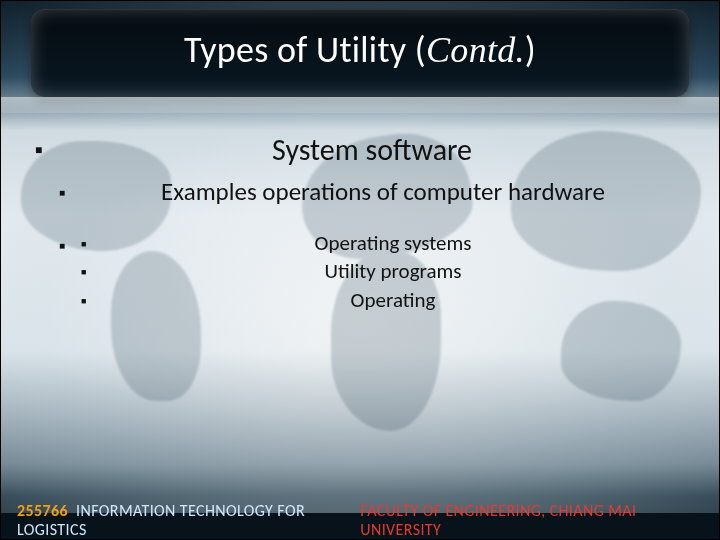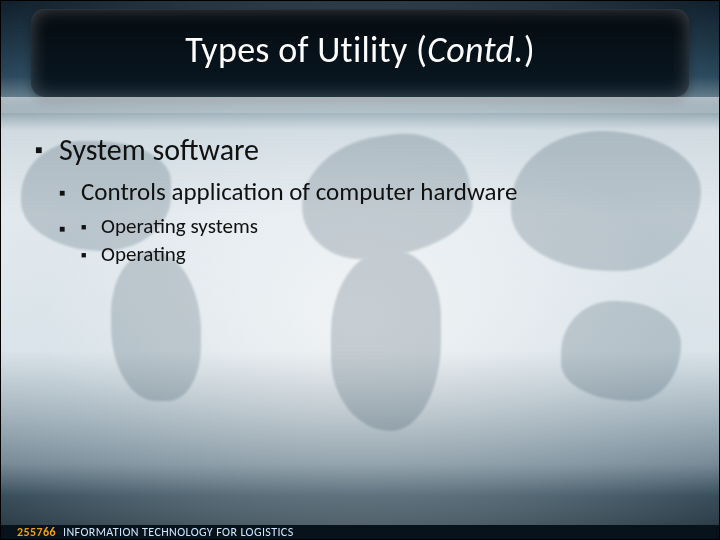--- a/index.html
+++ b/index.html
@@ -55,70 +55,71 @@
     justify-content: center;
     padding-bottom: 6px;
     box-sizing: border-box;
   }
   .title {
     color: #ffffff;
     font-size: 36px;
     font-weight: 400;
     letter-spacing: 0.3px;
   }
-  .title .contd { font-style: italic; }
+  .title .contd { font-style: italic; font-family: Liberation Serif, serif; }
   
   .title-band {
     position: absolute;
     left: 0; right: 0; top: 96px; height: 16px;
     background: linear-gradient(to bottom, rgba(255,255,255,0.85), rgba(255,255,255,0.25));
     opacity: 0.6;
   }
 
   .content {
     position: absolute;
     top: 130px;
     left: 34px;
     right: 34px;
     color: #111;
+    text-align: center;
   }
   ul.lvl { list-style: none; margin: 0; padding: 0; }
   ul.lvl li { position: relative; }
   ul.lvl li::before {
     content: "■";
     position: absolute;
     left: 0;
     color: #111;
   }
   
   ul.l1 > li { padding-left: 24px; font-size: 30px; line-height: 1.25; margin-bottom: 10px; }
   ul.l1 > li::before { font-size: 12px; top: 12px; }
   
   ul.l2 { margin-top: 8px; }
   ul.l2 > li { padding-left: 22px; font-size: 25px; line-height: 1.22; margin-bottom: 3px; }
   ul.l2 > li::before { font-size: 10px; top: 10px; }
   ul.l2 > li.bold > span { font-weight: 700; }
   
-  ul.l3 { margin-top: 6px; }
+  ul.l3 { margin-top: 23px; }
   ul.l3 > li { padding-left: 20px; font-size: 21px; line-height: 1.3; margin-bottom: 1px; }
   ul.l3 > li::before { font-size: 9px; top: 8px; }
   .indent2 { margin-left: 34px; }
   .indent3 { margin-left: 34px; }
 
   .footer {
     position: absolute;
     left: 0; right: 0; bottom: 0;
-    height: 14px;
+    height: 26px;
     background: #07121a;
     display: flex;
     align-items: flex-end;
     justify-content: space-between;
     padding: 0 16px;
     box-sizing: border-box;
-    font-size: 12px;
+    font-size: 16px;
     letter-spacing: 0.4px;
   }
   .footer .left { color: #cfe7ff; }
   .footer .left .code { color: #f0a018; font-weight: 600; margin-right: 4px; }
   .footer .right { color: #e53a2f; font-weight: 500; }
 </style>
 </head>
 <body>
 
 <div class="slide">
@@ -137,32 +138,36 @@
       <span>Types of Utility (</span><span class="contd">Contd.</span><span>)</span>
     </div>
   </div>
   <div class="title-band"></div>
 
   <div class="content">
     <ul class="lvl l1">
       <li>
         <span>System software</span>
         <ul class="lvl l2 indent2">
-          <li><span>Controls application of computer hardware</span></li>
+          <li><span>Examples operations of computer hardware</span></li>
           <li class="bold">
             <ul class="lvl l3 indent3">
               <li><span>Operating systems</span></li>
+              <li><span>Utility programs</span></li>
               <li><span>Operating</span></li>
             </ul>
           </li>
         </ul>
       </li>
     </ul>
   </div>
 
   <div class="footer">
     <div class="left">
       <span class="code">255766</span>
       <span>INFORMATION TECHNOLOGY FOR LOGISTICS</span>
     </div>
+    <div class="right">
+      <span>FACULTY OF ENGINEERING, CHIANG MAI UNIVERSITY</span>
+    </div>
   </div>
 
 </div>
 
 </body></html>

